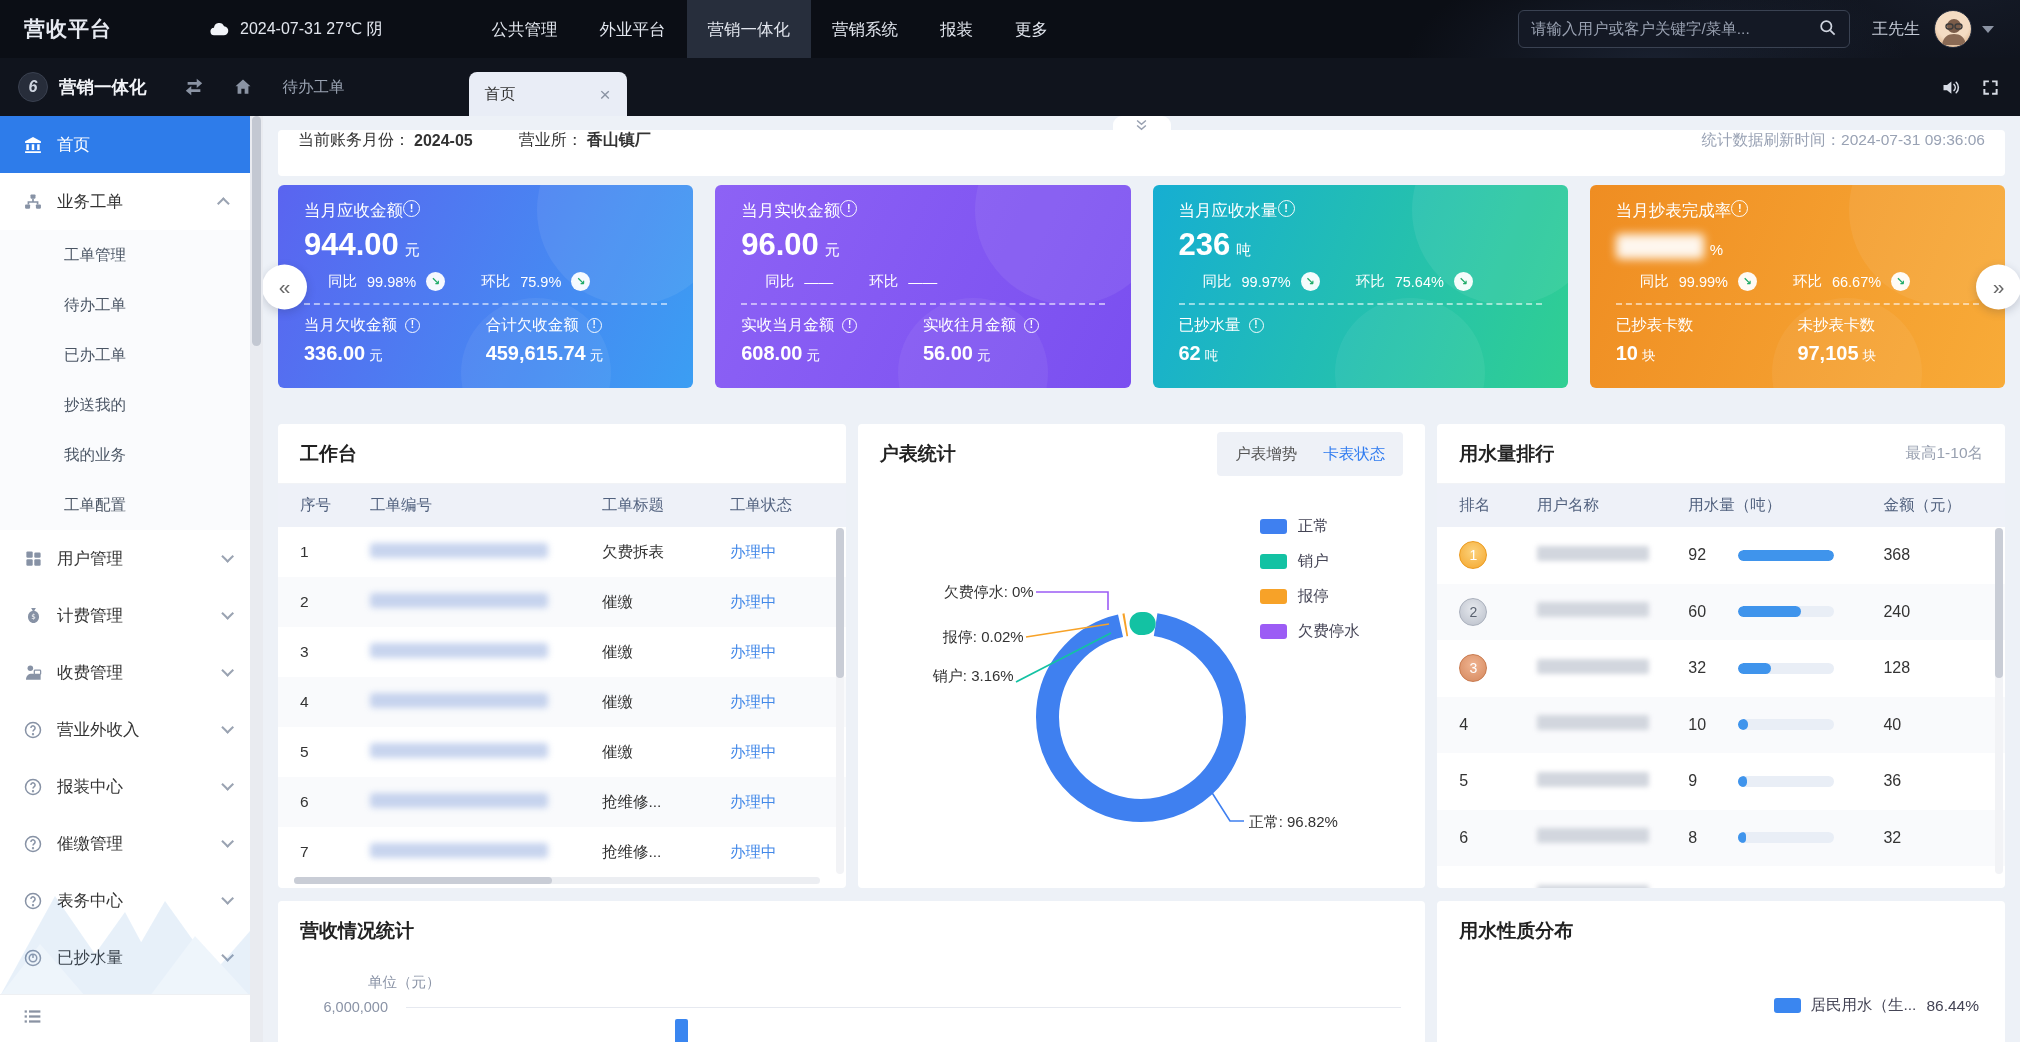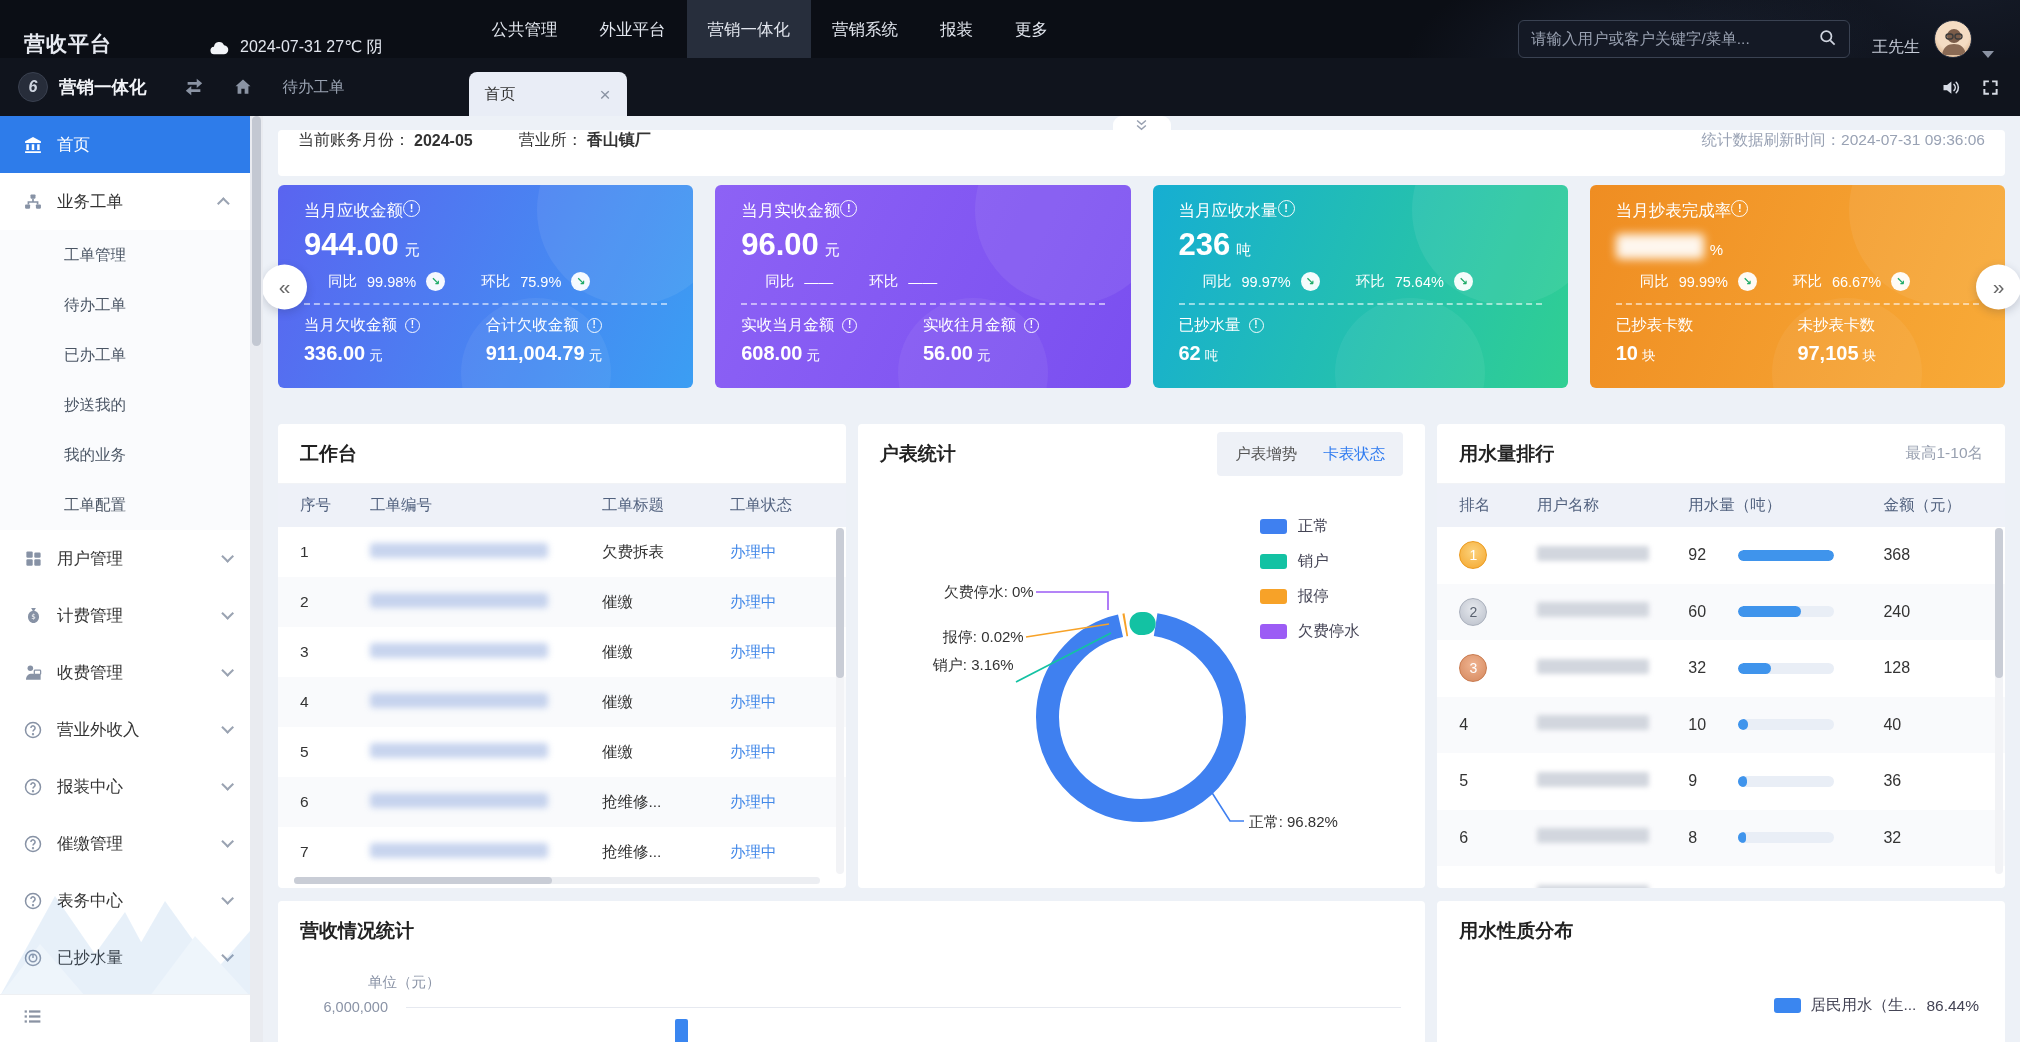--- a/index.html
+++ b/index.html
@@ -3,21 +3,21 @@
 <meta charset="utf-8">
 <style>
   * { margin:0; padding:0; box-sizing:border-box; }
   html,body { width:2020px; height:1042px; overflow:hidden; font-family:"Liberation Sans","DejaVu Sans",sans-serif; }
   .stage { position:relative; width:2020px; height:1042px; background:#edf1f7; }
 
   
   .topbar { position:absolute; top:0; left:0; right:0; height:58px; background:
     radial-gradient(420px 200px at 82% 120%, rgba(70,90,130,.25), transparent 60%),
     radial-gradient(500px 260px at 97% -40%, rgba(60,75,110,.22), transparent 60%),
-    #0b0e15; display:flex; align-items:flex-end; color:#e7eaf1; z-index:30; }
+    #0b0e15; display:flex; align-items:center; color:#e7eaf1; z-index:30; }
   .brand { font-size:21px; font-weight:bold; margin-left:24px; letter-spacing:1px; }
   .weather { display:flex; align-items:center; gap:10px; margin-left:96px; font-size:16px; color:#e2e6ee; }
   .weather svg { display:block; }
   .topnav { display:flex; margin-left:88px; height:58px; }
   .topnav-item { height:58px; line-height:58px; padding:0 21px; font-size:16.5px; color:#e2e6ee; cursor:pointer; }
   .topnav-item.active { background:#272e3c; }
   .searchbox { margin-left:auto; width:332px; height:38px; background:#141925; border:1px solid #3a4252; border-radius:6px; display:flex; align-items:center; padding:0 12px; }
   .searchbox input { flex:1; background:transparent; border:none; outline:none; color:#cfd4df; font-size:15.5px; font-family:inherit; }
   .searchbox input::placeholder { color:#98a0b0; }
   .searchbox svg { flex:none; }
@@ -407,21 +407,21 @@
                 <span>当月欠收金额</span>
                 <span class="info-ic small">!</span>
               </div>
             <div class="sf-value"><span>336.00</span><span class="sf-unit">元</span></div>
           </div>
           <div class="sc-foot-col">
             <div class="sf-label">
                 <span>合计欠收金额</span>
                 <span class="info-ic small">!</span>
               </div>
-            <div class="sf-value"><span>911,004.79</span><span class="sf-unit">元</span></div>
+            <div class="sf-value"><span>459,615.74</span><span class="sf-unit">元</span></div>
           </div>
         </div>
       </div>
 
       <div class="scard c2">
         <div class="sc-title">
             <span>当月实收金额</span>
             <span class="info-ic">!</span>
           </div>
         <div class="sc-value"><span>96.00</span><span class="sc-unit">元</span></div>
@@ -592,21 +592,21 @@
             <circle id="arc-closed" cx="160" cy="160" r="93.5" fill="none" stroke="#13c2a3" stroke-width="23" stroke-linecap="round" stroke-dasharray="3.2637657012293966 584.2140605200619" transform="rotate(-90 160 160)"></circle>
           </svg>
           <svg class="leader-svg" width="565" height="404">
             <polyline points="178,108 250,108 250,126" fill="none" stroke="#9c5cf5" stroke-width="1.6"></polyline>
             <polyline points="168,153 251,140" fill="none" stroke="#f7a228" stroke-width="1.6"></polyline>
             <polyline points="158,198 253,149" fill="none" stroke="#13c2a3" stroke-width="1.6"></polyline>
             <polyline points="351,304 372,337 386,337" fill="none" stroke="#3f80f0" stroke-width="1.6"></polyline>
           </svg>
           <div class="callout" style="left:30px; top:99px; width:146px; text-align:right;">欠费停水: 0%</div>
           <div class="callout" style="left:30px; top:144px; width:136px; text-align:right;">报停: 0.02%</div>
-          <div class="callout" style="left:30px; top:172px; width:126px; text-align:right;">销户: 3.16%</div>
+          <div class="callout" style="left:30px; top:183px; width:126px; text-align:right;">销户: 3.16%</div>
           <div class="callout" style="left:391px; top:329px;">正常: 96.82%</div>
           <div class="legend">
             <div class="legend-item">
                 <span class="sw" style="background:#3f80f0"></span>
                 <span>正常</span>
               </div>
             <div class="legend-item">
                 <span class="sw" style="background:#13c2a3"></span>
                 <span>销户</span>
               </div>

